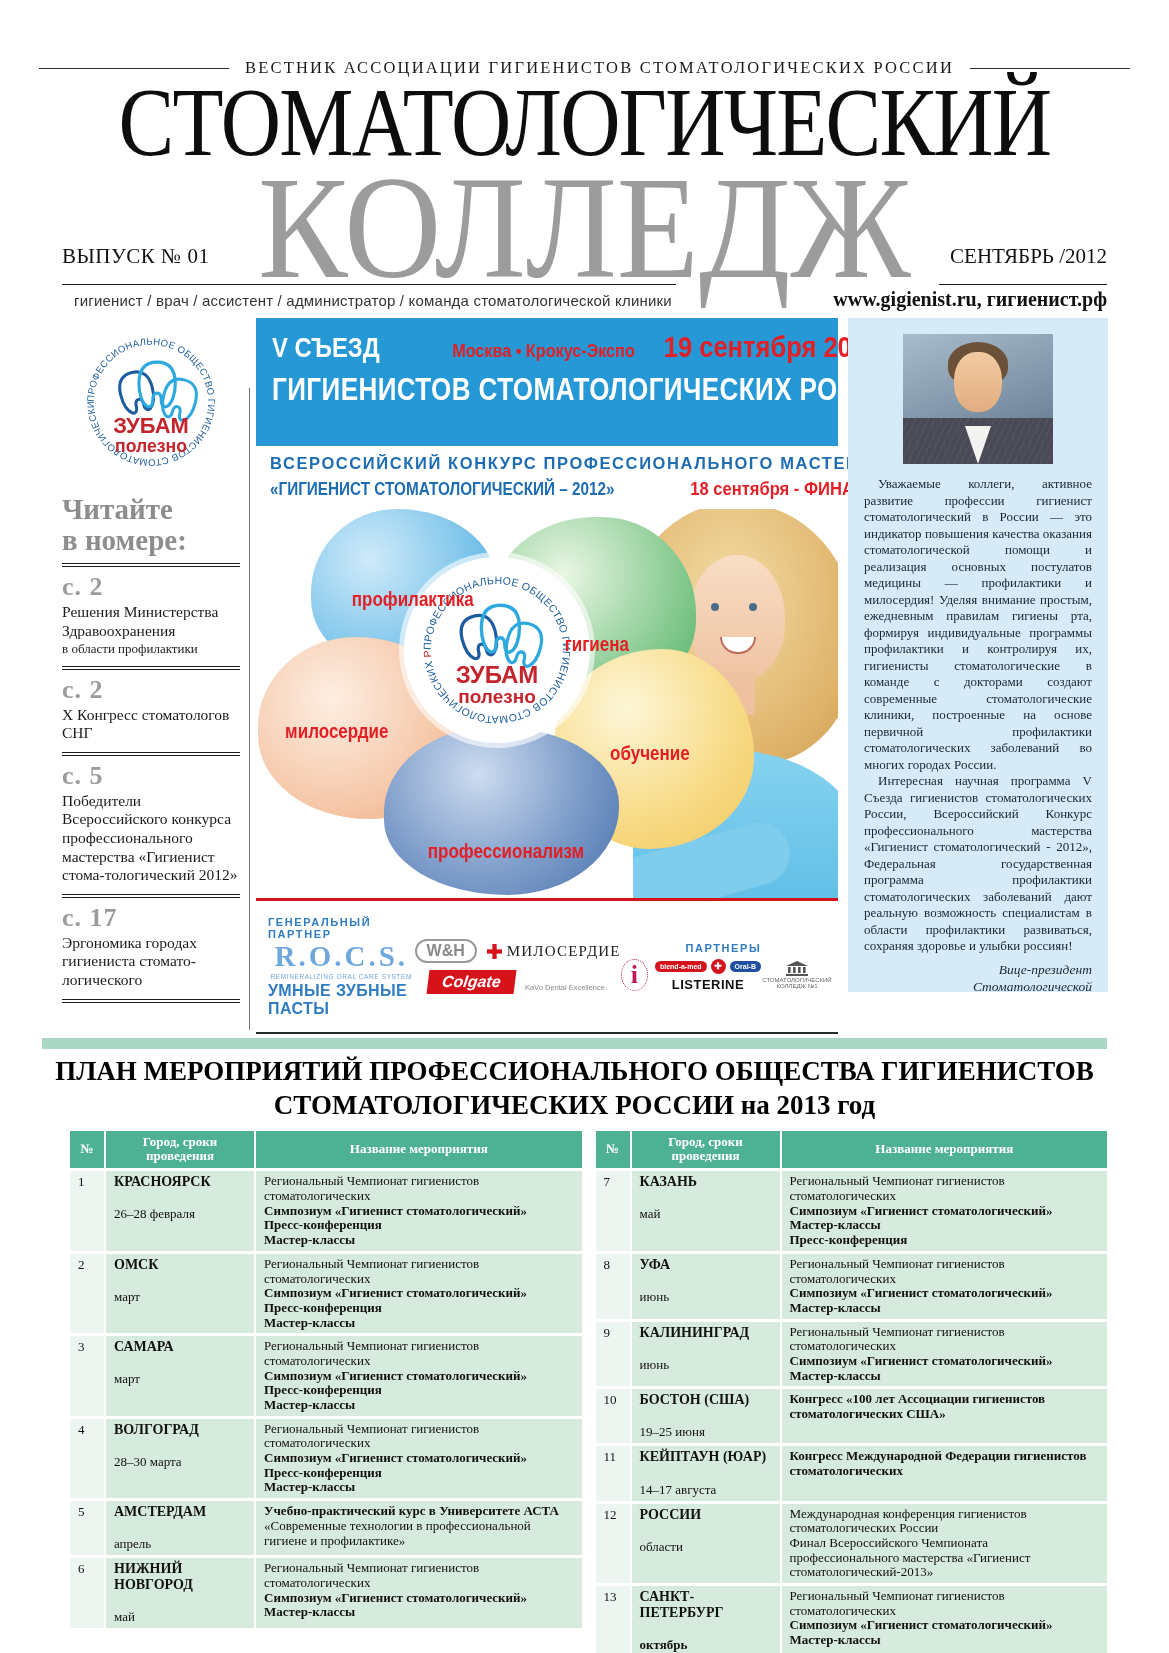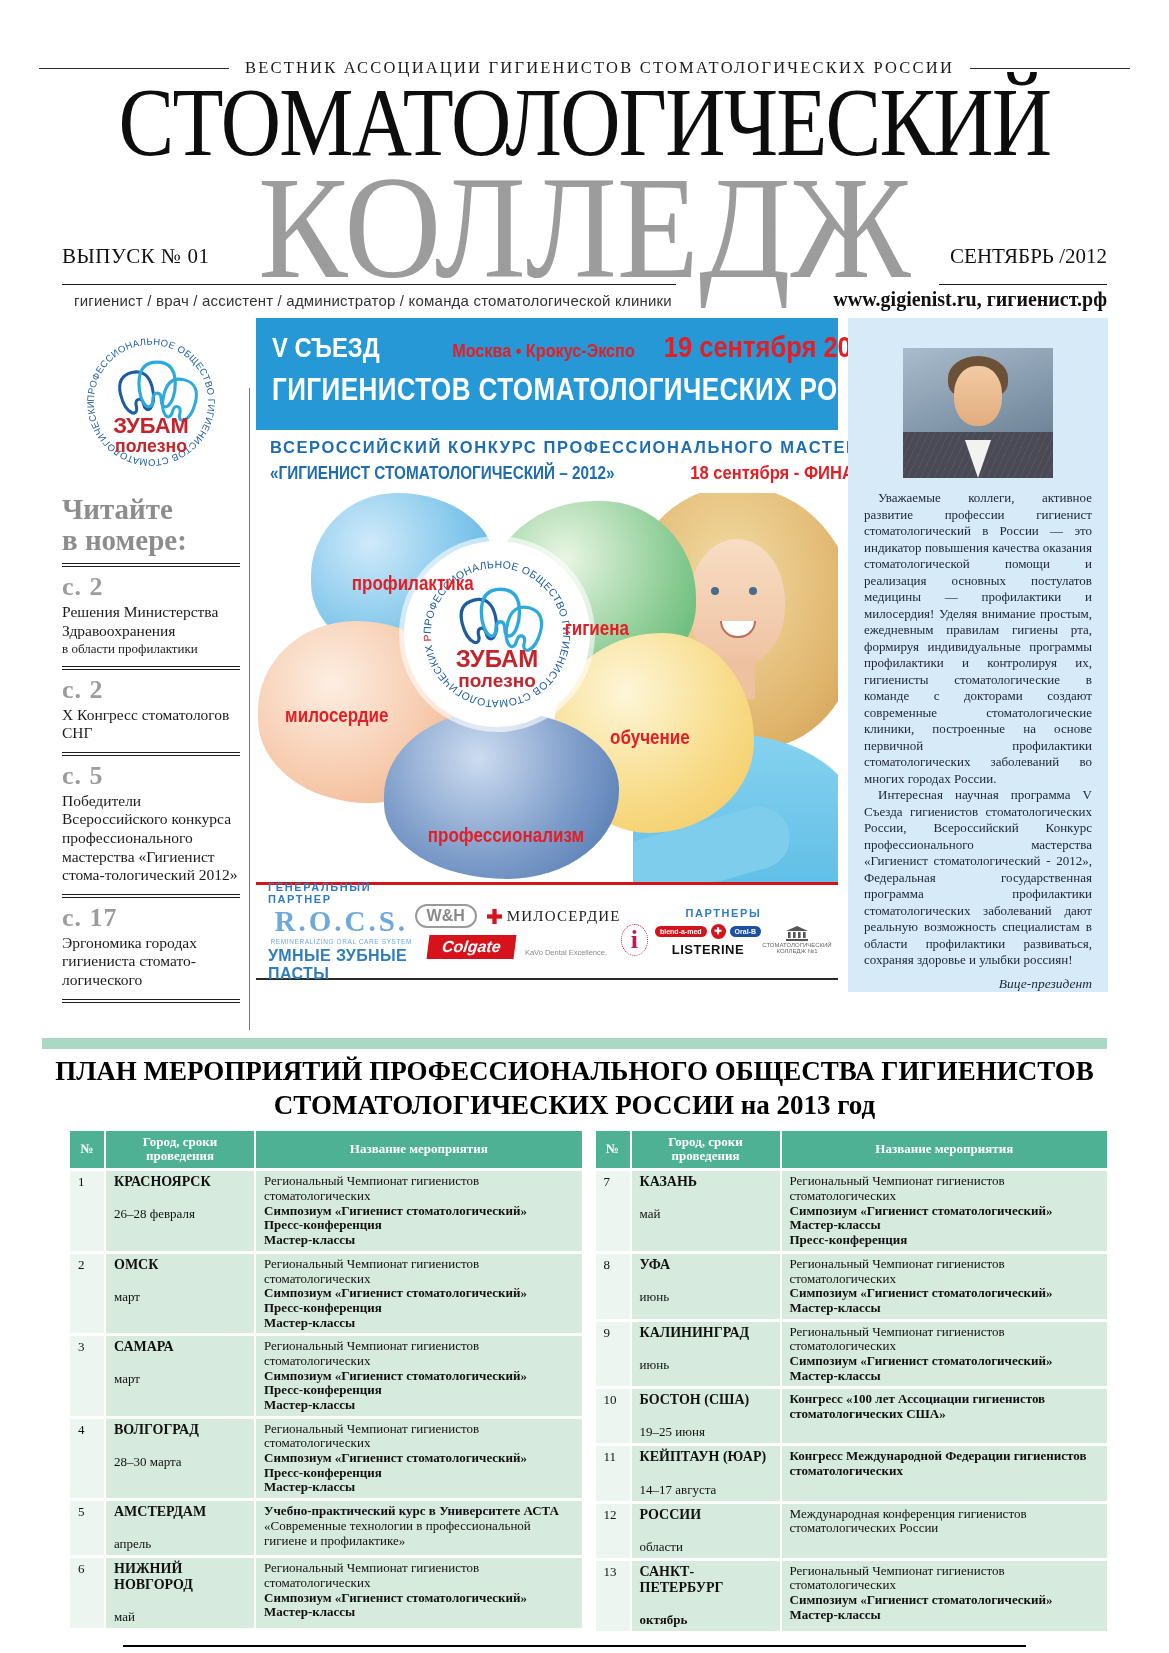--- a/index.html
+++ b/index.html
@@ -31,21 +31,21 @@
   .sidebar{position:absolute;left:62px;top:2px;width:178px}
   .sb-logo{display:block;margin:0 auto}
   .sb-head{color:#8d8d8d;font-weight:bold;font-size:29px;line-height:1.06;margin:10px 0 8px}
   .hr2{height:4px;border-top:1.8px solid #1c1c1c;border-bottom:1.8px solid #1c1c1c;margin:5px 0}
   .sb-item{margin:7px 0 9px}
   .sb-page{color:#9c9c9c;font-weight:bold;font-size:26px;line-height:1;letter-spacing:1px;margin-bottom:3px}
   .sb-title{font-size:15.5px;line-height:1.2;color:#1b1b1b}
   .sb-note{font-size:13px;line-height:1.15;color:#222;margin-top:1px}
   
   .poster{position:absolute;left:256px;top:0;width:582px;height:674px}
-  .p-head{background:var(--blue);height:112px;padding:15px 16px 8px}
+  .p-head{background:var(--blue);height:128px;padding:15px 16px 8px}
   .p-h1{display:flex;align-items:baseline;gap:4px;white-space:nowrap}
   .p-congress{color:#fff;font:bold 27px/1 "Liberation Sans",sans-serif;display:inline-block;
               transform:scaleX(.88);transform-origin:left}
   .p-loc{color:var(--red);font:bold 18px/1 "Liberation Sans",sans-serif;display:inline-block;
          transform:scaleX(.9);margin-left:44px}
   .p-date{color:var(--red);font:bold 29px/1 "Liberation Sans",sans-serif;display:inline-block;transform:scaleX(.88)}
   .p-h2{color:#fff;font:bold 31px/1 "Liberation Sans",sans-serif;margin-top:12px;display:inline-block;
         transform:scaleX(.84);transform-origin:left;white-space:nowrap;letter-spacing:.5px}
   .p-sub{background:#fff;height:63px;padding:9px 14px 0}
   .p-s1{color:var(--dblue);font:bold 16.5px/1 "Liberation Sans",sans-serif;letter-spacing:1.6px;
@@ -81,21 +81,21 @@
   .w-face::before{content:"";position:absolute;left:22px;top:48px;width:8px;height:8px;border-radius:50%;
           background:#4a6b8a;box-shadow:38px 0 0 #4a6b8a}
   .w-face::after{content:"";position:absolute;left:31px;top:82px;width:32px;height:15px;border:2.5px solid #c06a58;
           border-top:none;border-radius:0 0 22px 22px;background:#fff}
   .w-neck{position:absolute;left:86px;top:164px;width:36px;height:42px;background:#eec1a0}
   .w-top{position:absolute;left:-16px;bottom:-28px;width:246px;height:176px;border-radius:45% 55% 0 0;
          background:linear-gradient(#86d2ef,#5bbce6)}
   .w-arm{position:absolute;left:-70px;bottom:-10px;width:230px;height:62px;background:#7fcdec;
          border-radius:40px;transform:rotate(-16deg)}
   .p-redline{height:3px;background:#d6121b}
-  .p-partners{height:95px;background:#fff;border-bottom:2px solid #2b2b2b;display:flex;align-items:center;
+  .p-partners{height:133px;background:#fff;border-bottom:2px solid #2b2b2b;display:flex;align-items:center;
               justify-content:space-between;padding:6px 12px;font-family:"Liberation Sans",sans-serif}
   .pg{display:flex;flex-direction:column;align-items:center;gap:2px}
   .g-label{color:#2f7cc0;font-weight:bold;font-size:11px;letter-spacing:1.6px}
   .rocs{color:#6fa8dc;font-family:"Liberation Serif",serif;font-weight:bold;font-size:29px;
         line-height:1;letter-spacing:3px}
   .rocs-sub{color:#6fa8dc;font-size:6.5px;letter-spacing:.6px}
   .rocs-tag{color:#2f7cc0;font-weight:bold;font-size:16px;letter-spacing:.4px}
   .pg-mid .row{display:flex;align-items:center;gap:10px}
   .wh{border:2px solid #9a9a9a;border-radius:12px;padding:1px 10px;color:#8a8a8a;font-weight:bold;font-size:16px}
   .mercy{display:flex;align-items:center;gap:5px;font-family:"Liberation Serif",serif;font-size:15px;
@@ -110,21 +110,21 @@
   .pill-bam{background:#d6121b}.pill-oralb{background:#1f4fa0}
   .badge{width:15px;height:15px;border-radius:50%;background:#d6121b;color:#fff;font-weight:bold;
          font-size:9px;line-height:15px;text-align:center}
   .ilogo{color:#c2185b;font-family:"Liberation Serif",serif;font-weight:bold;font-size:26px;line-height:1;
          border:1.5px dotted #c2185b;border-radius:50%;padding:2px 9px}
   .listerine{font-weight:bold;font-size:13px;letter-spacing:.5px;color:#111}
   .college{display:flex;flex-direction:column;align-items:center;color:#666;font-size:6px;gap:1px;
            text-align:center;width:58px}
   
   .info{position:absolute;left:848px;top:0;width:260px;height:674px;background:#d6ebf7;
-        padding:28px 16px;overflow:hidden}
+        padding:14px 16px;overflow:hidden}
   .photo{width:150px;height:130px;margin:2px auto 12px;position:relative;overflow:hidden;
          background:linear-gradient(160deg,#a9bccd,#5d7288)}
   .ph-hair{position:absolute;left:45px;top:8px;width:60px;height:44px;background:#6b5138;
            border-radius:50% 50% 40% 40%}
   .ph-face{position:absolute;left:51px;top:18px;width:48px;height:60px;border-radius:46%;
            background:linear-gradient(#f2cba3,#e2ad80)}
   .ph-suit{position:absolute;bottom:0;left:0;width:100%;height:46px;
            background:repeating-linear-gradient(115deg,#494a55 0 5px,#54555f 5px 6px)}
   .ph-shirt{position:absolute;bottom:0;left:62px;width:26px;height:38px;background:#f2f2f0;
             clip-path:polygon(0 0,100% 0,50% 100%)}
@@ -509,20 +509,21 @@
           </div>
         </div>
         <div class="t-row">
           <div class="c-num">12</div>
           <div class="c-city">
             <div class="city-name">РОССИИ</div>
             <div class="city-date">области</div>
           </div>
           <div class="c-ev">
             <div class="ev">Международная конференция гигиенистов стоматологических России</div>
+            <div class="ev">Финал Всероссийского Чемпионата профессионального мастерства «Гигиенист стоматологический-2013»</div>
           </div>
         </div>
         <div class="t-row">
           <div class="c-num">13</div>
           <div class="c-city">
             <div class="city-name">САНКТ-ПЕТЕРБУРГ</div>
             <div class="city-date b">октябрь</div>
           </div>
           <div class="c-ev">
             <div class="ev">Региональный Чемпионат гигиенистов стоматологических</div>

